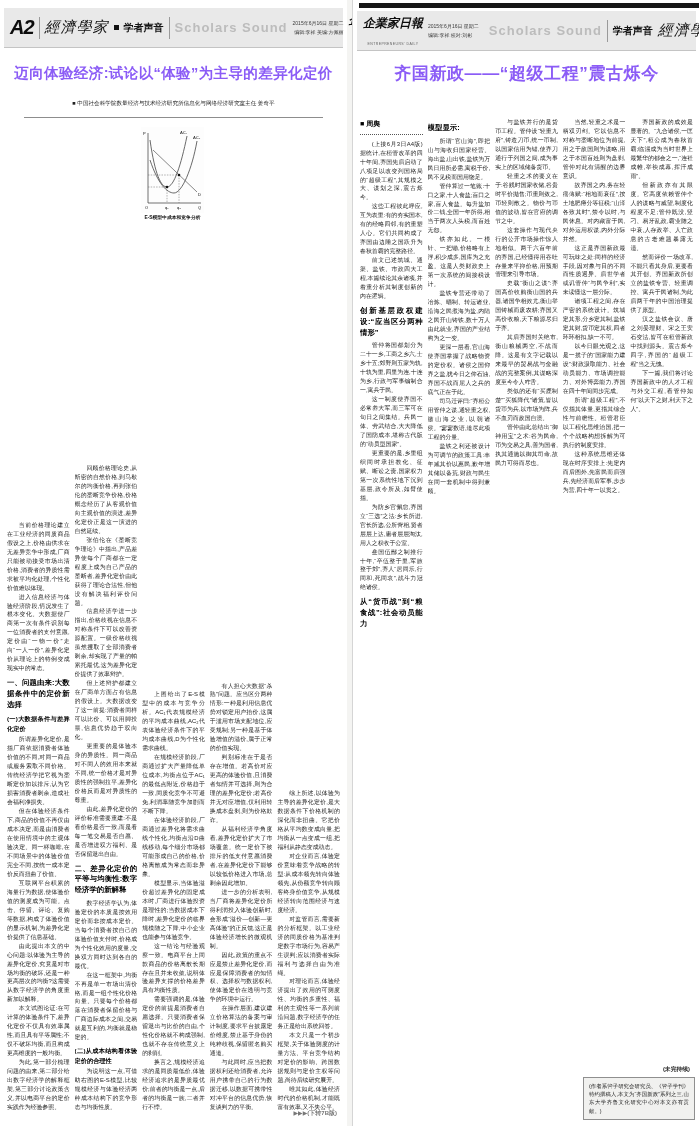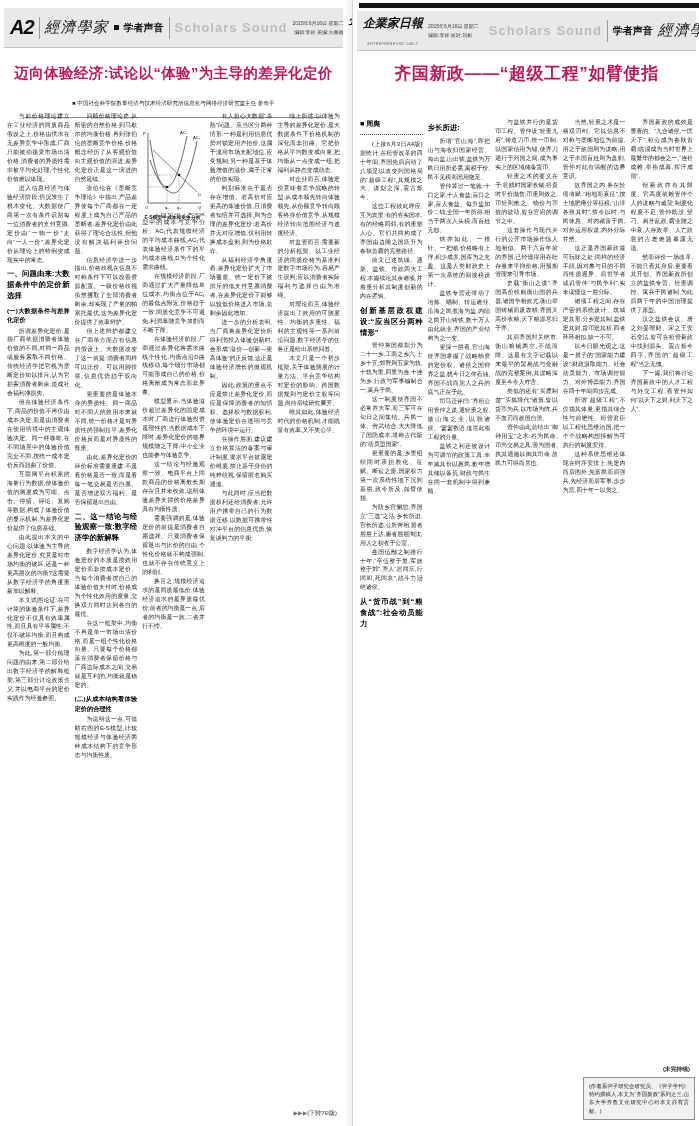--- a/index.html
+++ b/index.html
@@ -26,29 +26,29 @@
   .meta{font-size:5px;color:#3a3a3a;line-height:1.7;text-align:right;margin-left:auto;white-space:nowrap;}
   #pageR .meta{margin-left:0;text-align:left;}
   .logo{flex:0 0 auto;text-align:center;line-height:1.1;}
   .logo .seal{height:4px;width:30px;background:#1c1c1c;margin:0 auto 1px auto;}
   .logo .pname{font-family:"DejaVu Serif","Liberation Serif",serif;font-weight:bold;
                font-size:12px;font-style:italic;color:#0c0c0c;white-space:nowrap;}
   .logo .pen{font-size:3.5px;color:#666;letter-spacing:.4px;}
   .spacer{flex:1 1 auto;}
 
   
-  .headline{position:absolute;left:8px;right:8px;text-align:center;font-weight:900;color:#be185d;white-space:nowrap;}
+  .headline{position:absolute;left:8px;right:8px;text-align:center;font-weight:900;color:#8b5cf6;white-space:nowrap;}
   #pageL .headline{top:64px;font-size:14.5px;letter-spacing:.4px;}
   #pageR .headline{top:62px;font-size:17px;letter-spacing:.6px;}
   .byline{position:absolute;top:100px;left:24px;right:24px;text-align:center;font-size:5.6px;
           color:#222;border-bottom:1px solid #8d8d8d;padding-bottom:9px;}
 
   
   .cols{position:absolute;left:7px;right:7px;display:flex;gap:5px;}
-  #pageL .cols{top:112px;bottom:14px;}
+  #pageL .cols{top:126px;bottom:14px;align-items:flex-end;}
   #pageR .cols{top:118px;bottom:14px;}
   .col{flex:1 1 0;overflow:hidden;font-size:5.9px;line-height:1.52;text-align:justify;color:#222;}
   .col.fig-pad{padding-top:97px;}
   .body-p{margin:0;text-indent:2em;}
   .h-major{font-size:7.4px;font-weight:bold;line-height:1.45;margin:5px 0 3px 0;text-indent:0;color:#000;}
   .h-sub{font-size:6.2px;font-weight:bold;margin:4px 0 2px 0;text-indent:0;color:#000;}
   .col-byline{font-size:7px;font-weight:bold;margin:1px 0 5px 0;text-indent:0;
               border-bottom:1px dotted #555;padding-bottom:4px;color:#000;}
 
   
@@ -104,21 +104,21 @@
           <p class="body-p">本文试图论证:在可计算的体验条件下,差异化定价不仅具有效率属性,而且具有平等属性;不仅不破坏均衡,而且构成更高维度的一般均衡。</p>
           <p class="body-p">为此,第一部分梳理问题的由来,第二部分给出数字经济学的解释框架,第三部分讨论政策含义,并以电商平台的定价实践作为经验参照。</p>
         </div>
       <div class="col">
           <p class="body-p">回顾价格理论史,从斯密的自然价格,到马歇尔的均衡价格,再到张伯伦的垄断竞争价格,价格概念经历了从客观价值向主观价值的演进,差异化定价正是这一演进的自然延续。</p>
           <p class="body-p">张伯伦在《垄断竞争理论》中指出,产品差异使每个厂商都在一定程度上成为自己产品的垄断者,差异化定价由此获得了理论合法性,但他没有解决福利评价问题。</p>
           <p class="body-p">信息经济学进一步指出,价格歧视在信息不对称条件下可以改善资源配置。一级价格歧视虽然攫取了全部消费者剩余,却实现了产量的帕累托最优,这为差异化定价提供了效率辩护。</p>
           <p class="body-p">但上述辩护都建立在厂商单方面占有信息的假设上。大数据改变了这一前提:消费者同样可以比价、可以用脚投票,信息优势趋于双向化。</p>
           <p class="body-p">更重要的是体验本身的异质性。同一商品对不同人的效用本来就不同,统一价格才是对异质性的强制拉平,差异化价格反而是对异质性的尊重。</p>
           <p class="body-p">由此,差异化定价的评价标准需要重建:不是看价格是否一致,而是看每一笔交易是否自愿、是否增进双方福利、是否保留退出自由。</p>
-          <p class="h-major">二、这一结论与经验观察一致:数字经济学的新解释</p>
+          <p class="h-major">二、差异化定价的平等与均衡性:数字经济学的新解释</p>
           <p class="body-p">数字经济学认为,体验定价的本质是按效用定价而非按成本定价。当每个消费者按自己的体验价值支付时,价格成为个性化效用的度量,交换双方同时达到各自的最优。</p>
           <p class="body-p">在这一框架中,均衡不再是单一市场出清价格,而是一组个性化价格向量。只要每个价格都落在消费者保留价格与厂商边际成本之间,交易就是互利的,均衡就是稳定的。</p>
           <p class="h-sub">(二)从成本结构看体验定价的合理性</p>
           <p class="body-p">为说明这一点,可借助右图的E-S模型,比较规模经济与体验经济两种成本结构下的竞争形态与均衡性质。</p>
         </div>
       <div class="col fig-pad">
           <p class="body-p">上图给出了E-S模型中的成本与竞争分析。AC₁代表规模经济的平均成本曲线,AC₂代表体验经济条件下的平均成本曲线,D为个性化需求曲线。</p>
           <p class="body-p">在规模经济阶段,厂商通过扩大产量降低单位成本,均衡点位于AC₁的最低点附近,价格趋于一致,同质化竞争不可避免,利润率随竞争加剧而不断下降。</p>
           <p class="body-p">在体验经济阶段,厂商通过差异化将需求曲线个性化,均衡点沿D曲线移动,每个细分市场都可能形成自己的价格,价格离散成为常态而非异象。</p>
           <p class="body-p">模型显示,当体验溢价超过差异化的固定成本时,厂商进行体验投资是理性的;当数据成本下降时,差异化定价的临界规模随之下降,中小企业也能参与体验竞争。</p>
@@ -193,38 +193,38 @@
         <span>编辑:李祥  校对:刘彬</span>
       </span>
       <span class="spacer"></span>
       <span class="sec-en">Scholars Sound</span>
       <span class="vdiv"></span>
       <span class="sec-cn">学者声音</span>
       <span class="script">經濟學家</span>
 
     </div>
 
-    <div class="headline">齐国新政——“超级工程”如臂使指</div>
+    <div class="headline">齐国新政——“超级工程”震古烁今</div>
 
     <div class="cols">
       <div class="col">
           <p class="col-byline">■ 周舆</p>
           <p class="body-p">(上接6月3日A4版)据统计,在桓管改革的四十年间,齐国先后启动了八项足以改变列国格局的“超级工程”,其规模之大、谋划之深,震古烁今。</p>
           <p class="body-p">这些工程彼此呼应,互为表里:有的夯实国本,有的经略四邻,有的重塑人心。它们共同构成了齐国由边陲之国跃升为春秋首霸的完整路径。</p>
           <p class="body-p">前文已述筑城、通渠、盐铁、市政四大工程,本篇续论其余诸项,并着重分析其制度创新的内在逻辑。</p>
           <p class="h-major">创新基层政权建设:“应当区分两种情形”</p>
           <p class="body-p">管仲将国都划分为二十一乡,工商之乡六,士乡十五;郊野则五家为轨,十轨为里,四里为连,十连为乡,行政与军事编制合一,寓兵于民。</p>
           <p class="body-p">这一制度使齐国不必常养大军,而三军可在旬日之间集结。兵民一体、劳武结合,大大降低了国防成本,堪称古代版的“动员型国家”。</p>
           <p class="body-p">更重要的是,乡里组织同时承担教化、征赋、断讼之责,国家权力第一次系统性地下沉到基层,政令所及,如臂使指。</p>
           <p class="body-p">为防乡官懈怠,齐国立“三选”之法:乡长所进,官长所选,公所訾相,贤者层层上达,庸者层层淘汰,用人之权收于公室。</p>
           <p class="body-p">叁国伍鄙之制推行十年,“卒伍整于里,军旅整于郊”,齐人“居同乐,行同和,死同哀”,战斗力冠绝诸侯。</p>
           <p class="h-major">从“货币战”到“粮食战”:社会动员能力</p>
         </div>
       <div class="col">
-          <p class="h-major">乡长所进:</p>
+          <p class="h-major">模型显示:</p>
           <p class="body-p">所谓“官山海”,即把山与海收归国家经营。海出盐,山出铁,盐铁为万民日用所必需,寓税于价,民不见税而国用饶足。</p>
           <p class="body-p">管仲算过一笔账:十口之家,十人食盐;百口之家,百人食盐。每升盐加价二钱,全国一年所得,相当于两次人头税,而百姓无怨。</p>
           <p class="body-p">铁亦如此。一根针、一把锄,价格略有上浮,积少成多,国库为之充盈。这是人类财政史上第一次系统的间接税设计。</p>
           <p class="body-p">盐铁专营还带动了冶炼、晒制、转运诸业,沿海之民煮海为盐,内陆之民开山铸铁,数十万人由此就业,齐国的产业结构为之一变。</p>
           <p class="body-p">更深一层看,官山海使齐国掌握了战略物资的定价权。诸侯之国仰齐之盐,犹今日之仰石油,齐国不战而屈人之兵的底气正在于此。</p>
           <p class="body-p">司马迁评曰:“齐桓公用管仲之谋,通轻重之权,徼山海之业,以朝诸侯。”寥寥数语,道尽此项工程的分量。</p>
           <p class="body-p">盐铁之利还被设计为可调节的政策工具:丰年减其价以惠民,歉年增其储以备荒,财政与民生在同一套机制中得到兼顾。</p>
         </div>
       <div class="col">
           <p class="body-p">与盐铁并行的是货币工程。管仲设“轻重九府”,铸造刀币,统一币制,以国家信用为锚,使齐刀通行于列国之间,成为事实上的区域储备货币。</p>

